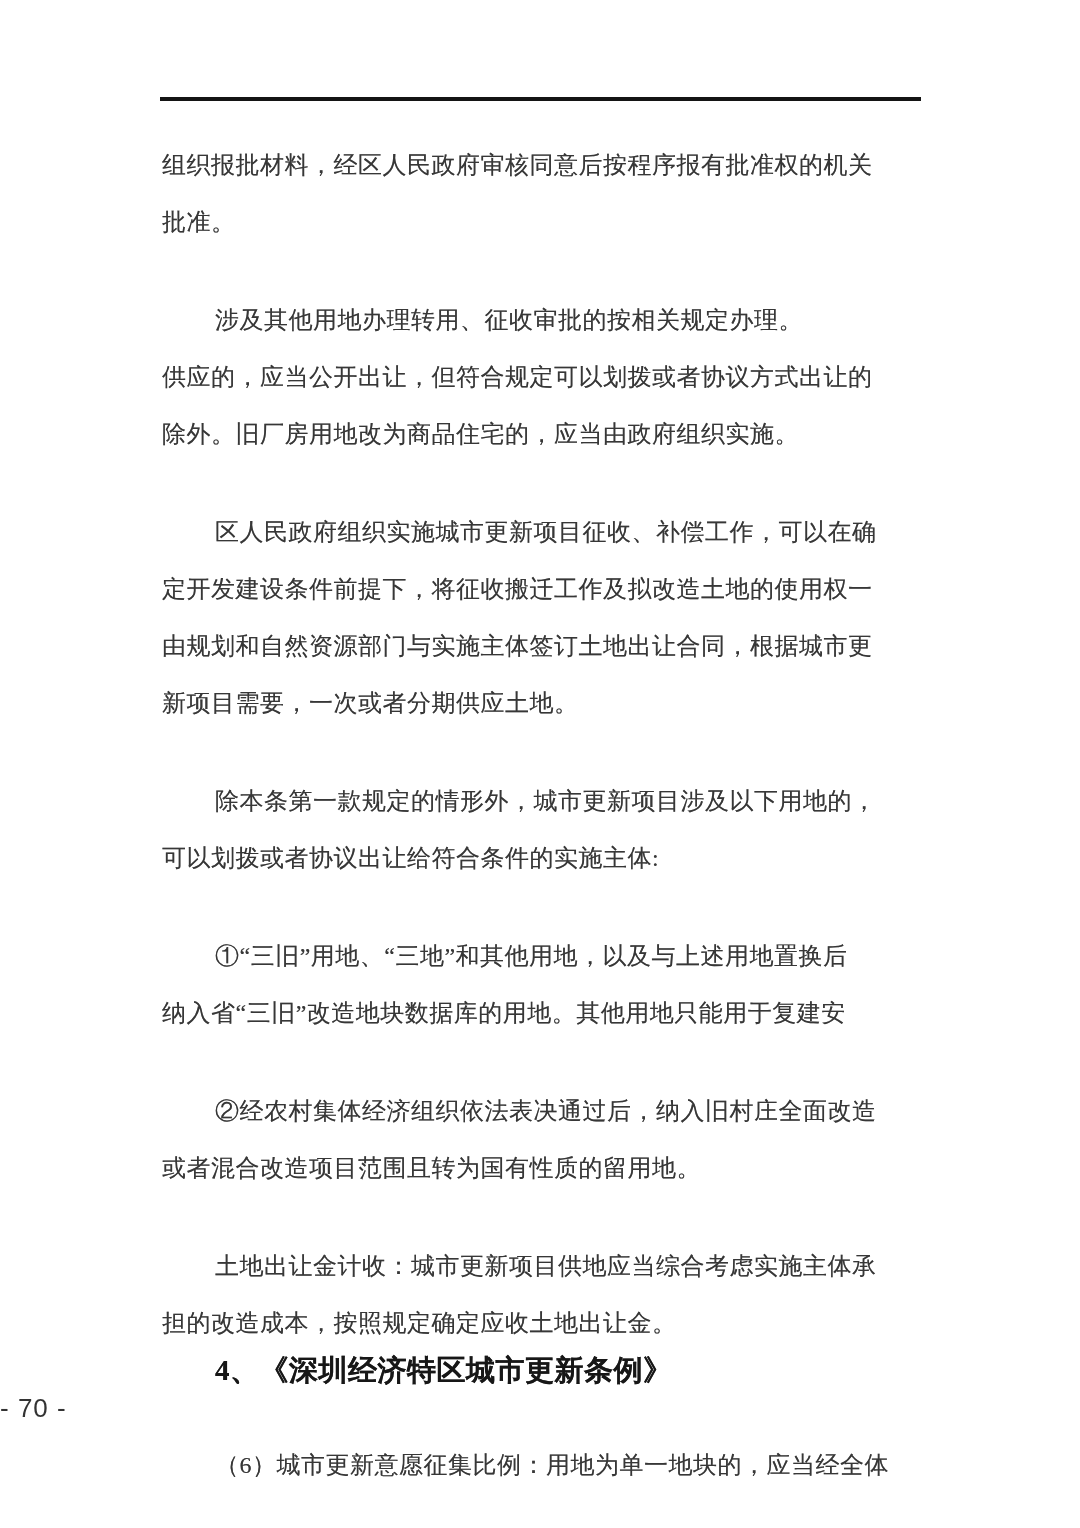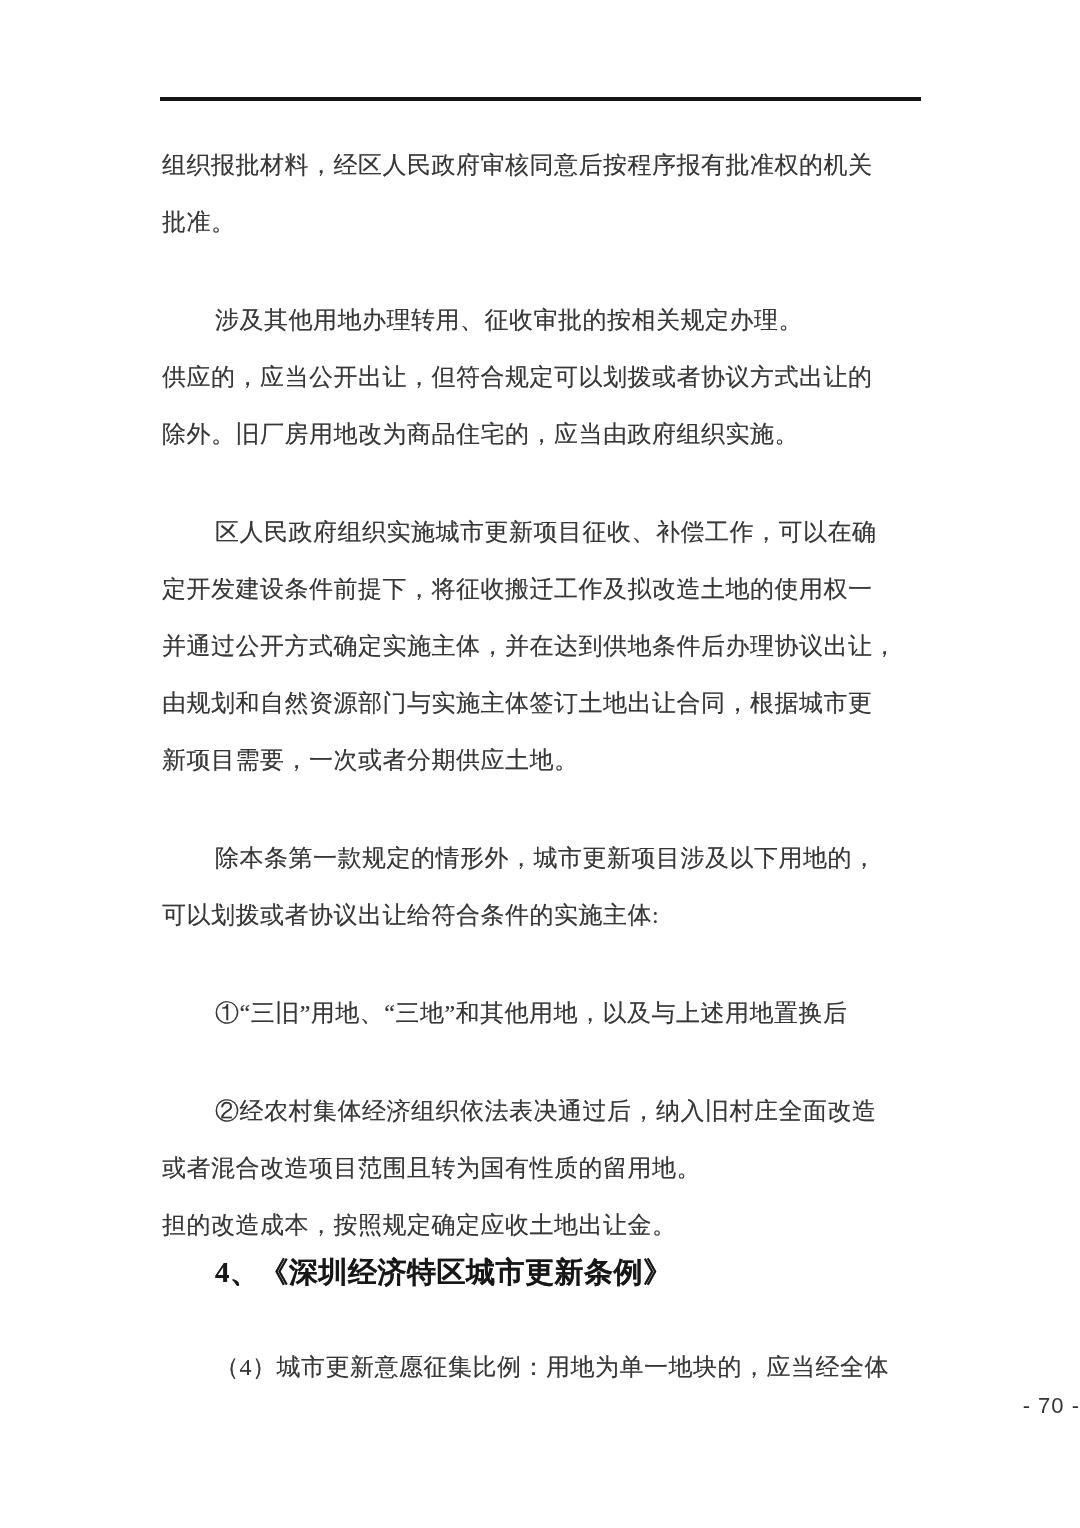--- a/index.html
+++ b/index.html
@@ -49,50 +49,51 @@
     line-height: 40px;
     color: #171717;
     letter-spacing: 0.5px;
     text-shadow: 0 0 0.5px rgba(20,20,20,0.8);
   }
   .page-number {
     position: absolute;
     top: 1393px;
     left: 0;
     width: 100%;
-    text-align: right;
-    font-size: 22px;
+    text-align: left;
+    font-size: 26px;
     color: #333333;
     font-family: "Liberation Sans", sans-serif;
     letter-spacing: 1px;
   }
 </style>
 </head>
 <body>
 
 <div class="page">
 
   <div class="header-rule"></div>
 
   <div class="body-text">
     <div class="line">组织报批材料，经区人民政府审核同意后按程序报有批准权的机关</div>
     <div class="line">批准。</div>
     <div class="line indent">涉及其他用地办理转用、征收审批的按相关规定办理。</div>
     <div class="line">供应的，应当公开出让，但符合规定可以划拨或者协议方式出让的</div>
     <div class="line">除外。旧厂房用地改为商品住宅的，应当由政府组织实施。</div>
     <div class="line indent">区人民政府组织实施城市更新项目征收、补偿工作，可以在确</div>
     <div class="line">定开发建设条件前提下，将征收搬迁工作及拟改造土地的使用权一</div>
-    <div class="line">并通过公开方式确定实施主体，并在达到供地条件后办理协议出让，</div>
     <div class="line">由规划和自然资源部门与实施主体签订土地出让合同，根据城市更</div>
     <div class="line">新项目需要，一次或者分期供应土地。</div>
     <div class="line indent">除本条第一款规定的情形外，城市更新项目涉及以下用地的，</div>
     <div class="line">可以划拨或者协议出让给符合条件的实施主体:</div>
     <div class="line indent">①“三旧”用地、“三地”和其他用地，以及与上述用地置换后</div>
+    <div class="line">纳入省“三旧”改造地块数据库的用地。其他用地只能用于复建安</div>
     <div class="line indent">②经农村集体经济组织依法表决通过后，纳入旧村庄全面改造</div>
     <div class="line">或者混合改造项目范围且转为国有性质的留用地。</div>
+    <div class="line indent">土地出让金计收：城市更新项目供地应当综合考虑实施主体承</div>
     <div class="line">担的改造成本，按照规定确定应收土地出让金。</div>
     <div class="line heading indent">4、《深圳经济特区城市更新条例》</div>
-    <div class="line indent">（4）城市更新意愿征集比例：用地为单一地块的，应当经全体</div>
+    <div class="line indent">（6）城市更新意愿征集比例：用地为单一地块的，应当经全体</div>
   </div>
 
   <div class="page-number">- 70 -</div>
 
 </div>
 
 </body></html>

